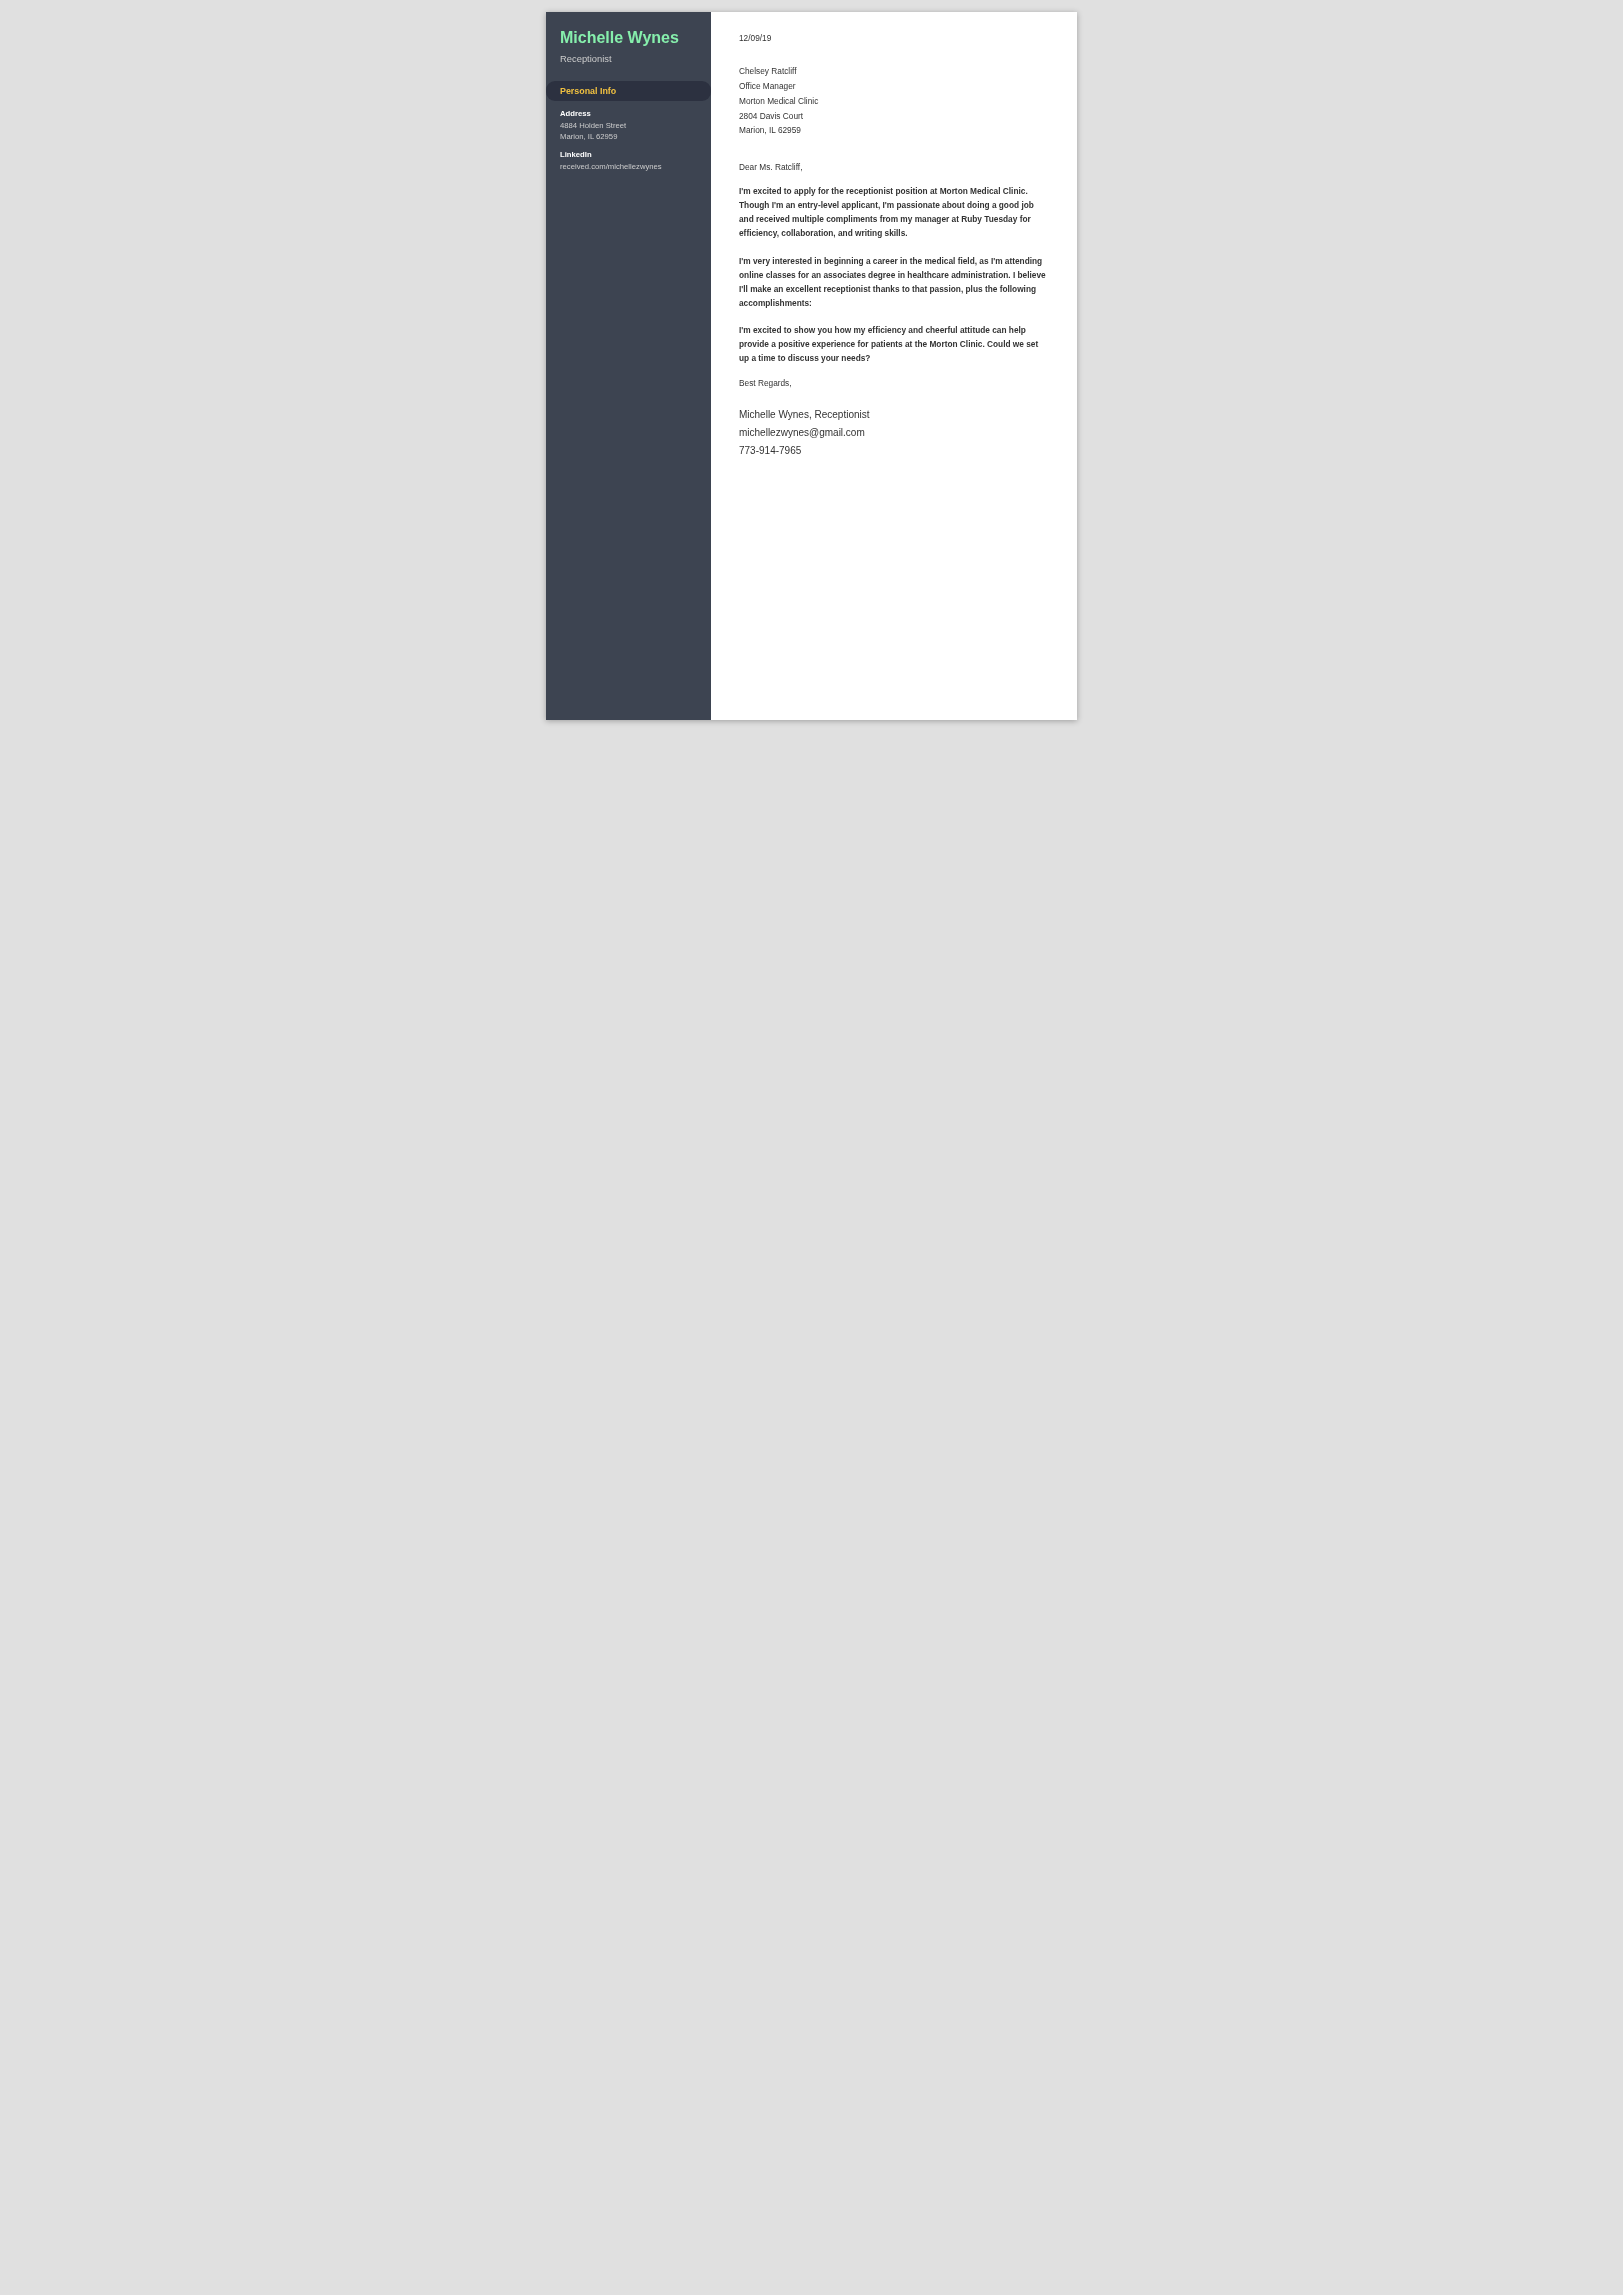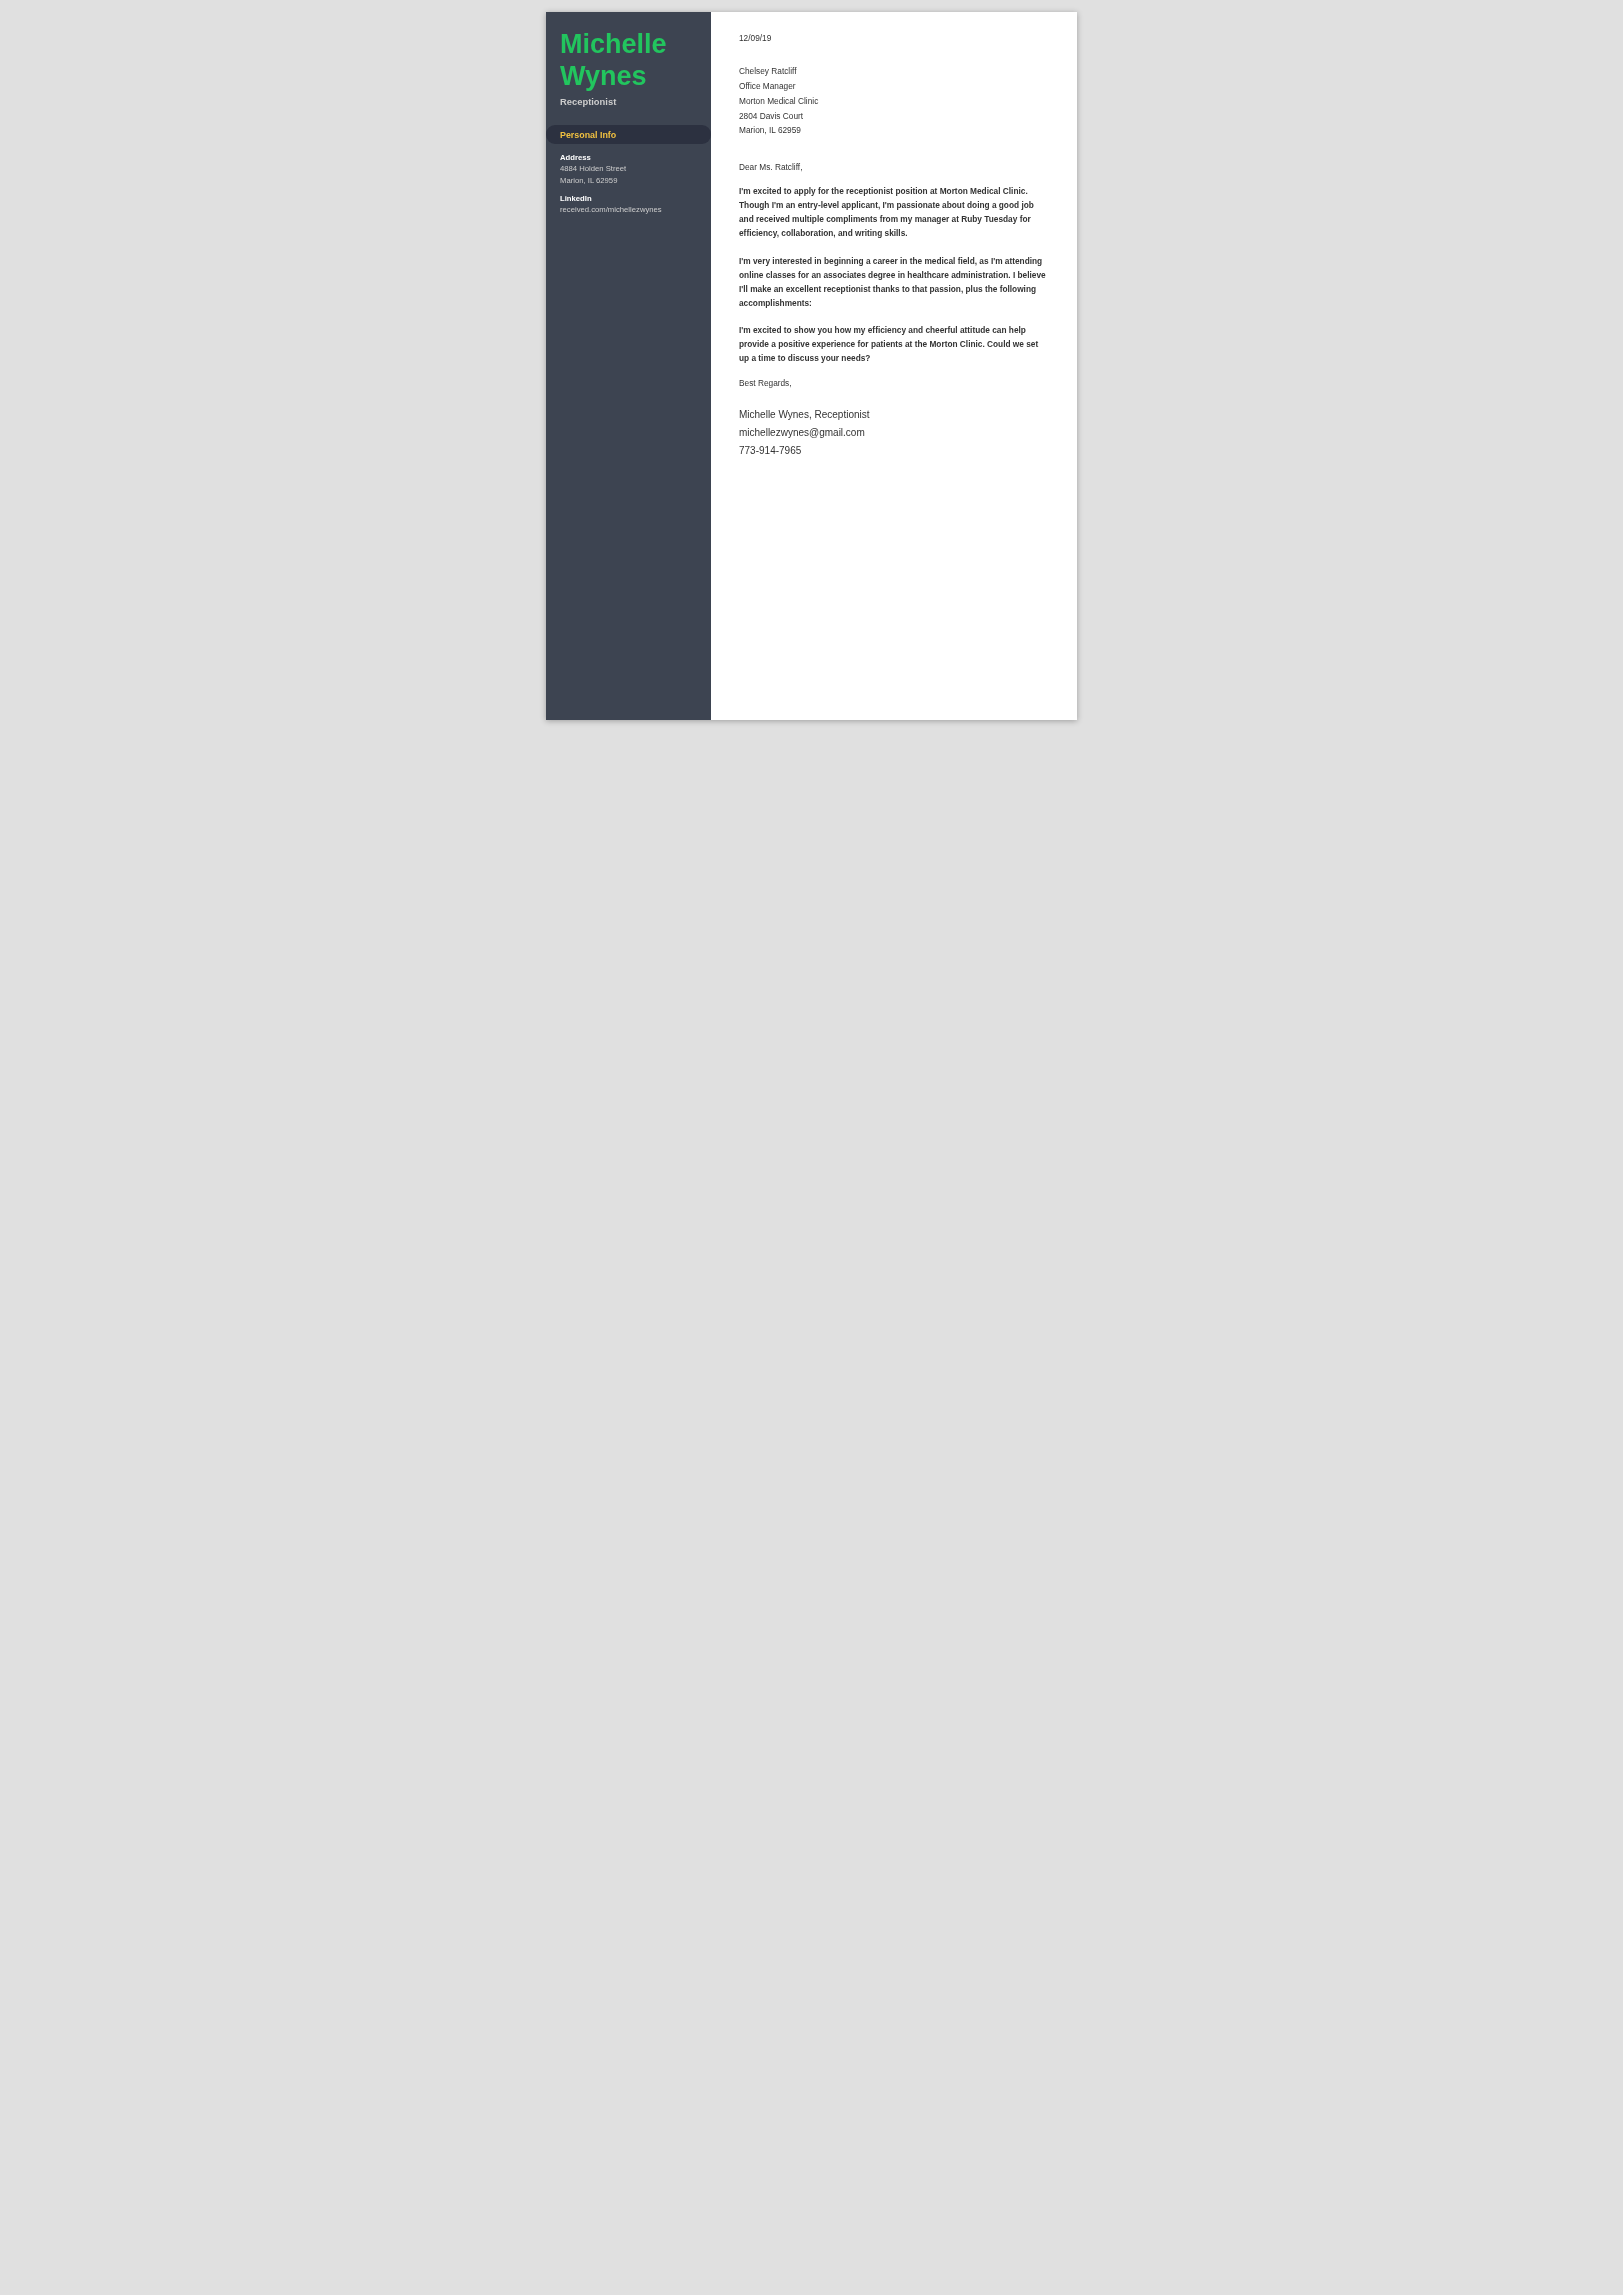--- a/index.html
+++ b/index.html
@@ -29,30 +29,30 @@
     .sidebar {
       width: 165px;
       min-width: 165px;
       background: #3d4451;
       color: white;
       padding: 17.7px 14px;
       flex-shrink: 0;
     }
 
     .sidebar-name {
-      font-size: 27px;
+      font-size: 16px;
       font-weight: 700;
       line-height: 1.15;
       margin-bottom: 4.7px;
-      color: #22c55e;
+      color: #86efac;
     }
 
     .sidebar-title {
       font-size: 9.4px;
-      font-weight: 700;
+      font-weight: 400;
       color: #cccccc;
       margin-bottom: 17.7px;
     }
 
     .section-heading {
       background: #2c3140;
       color: #f0c040;
       font-size: 8.9px;
       font-weight: 700;
       padding: 4.7px 5.9px;

